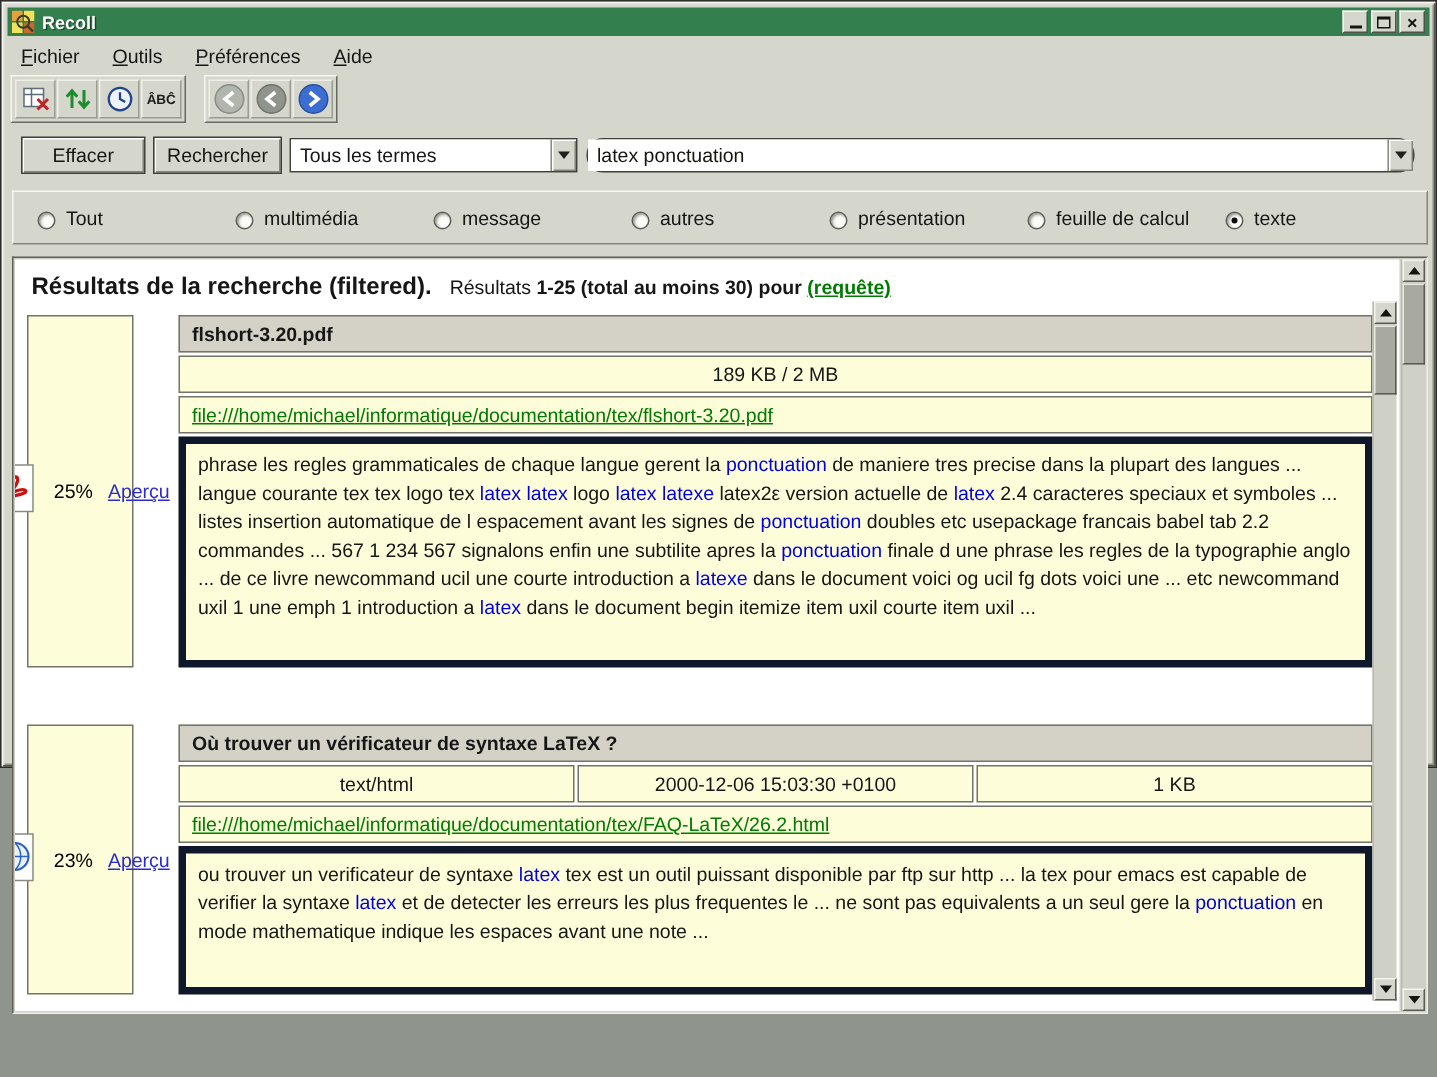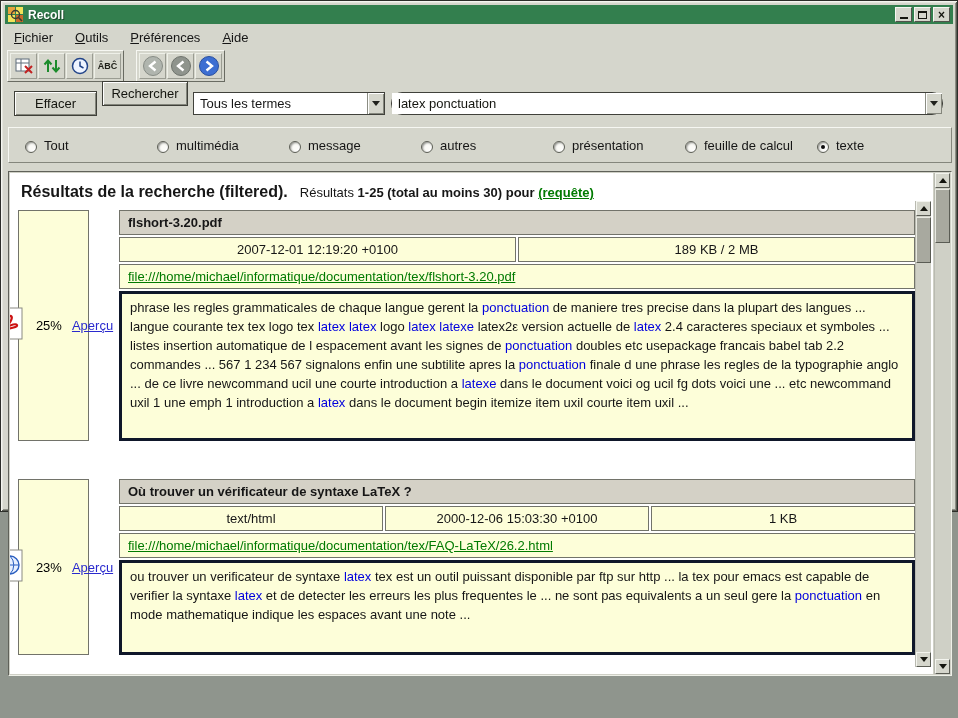--- a/index.html
+++ b/index.html
@@ -34,21 +34,21 @@
     border:1px solid; border-color:#f6f7f2 #696b62 #696b62 #f6f7f2; }
   .tool-btn { width:27px; height:26px; display:flex; align-items:center; justify-content:center;
     background:#d5d6cc; border:1px solid; border-color:#eef0e8 #9a9c92 #9a9c92 #eef0e8; cursor:pointer; }
   .abc-text { font-size:9px; font-weight:bold; letter-spacing:0; color:#20211a; }
 
   
   .btn { position:absolute; height:25px; background:#d5d6cc; border:1px solid #3f4039;
     box-shadow: inset 1px 1px 0 #ffffff, inset -1px -1px 0 #84867c;
     font:13px "Liberation Sans", sans-serif; color:#14150f; cursor:pointer; }
   .btn-effacer { left:13px; top:90px; width:83px; }
-  .btn-rechercher { left:101px; top:80px; width:86px; }
+  .btn-rechercher { left:101px; top:90px; width:86px; }
   .combo { position:absolute; display:flex; background:#fff; border:1px solid #40413b; height:23px; }
   .combo-mode { left:192px; top:91px; width:192px; }
   .combo-query { left:390px; top:91px; width:552px;border-radius:11px; }
   .combo-text { flex:1; display:flex; align-items:center; padding:0 6px; background:#fff; white-space:nowrap; overflow:hidden; }
   .query-input { flex:1; border:none; outline:none; padding:0 6px; background:#fff;
     font:13px "Liberation Sans", sans-serif; color:#14150f; }
   .combo-arrow { width:17px; background:#d5d6cc; border-left:1px solid #8b8d83;
     box-shadow: inset 1px 1px 0 #ffffff, inset -1px -1px 0 #84867c;
     display:flex; align-items:center; justify-content:center; cursor:pointer; }
   .arrow-down { width:0; height:0; border-left:4px solid transparent; border-right:4px solid transparent; border-top:5px solid #20211c; }
@@ -78,21 +78,21 @@
   .result-side { width:71px; min-width:71px; background:var(--resultBg,#fdfed9); border:1px solid #72736a;
     display:flex; flex-direction:row; align-items:center; justify-content:center; gap:10px; }
   .relevance { font-size:13px; color:#000; }
   .preview-link { color:var(--previewBlue,#2a2ace); text-decoration:underline; cursor:pointer; }
   .result-main { flex:1; display:flex; flex-direction:column; gap:2px;padding-left:28px; }
   .r-title { background:var(--headerBg,#d4d1c6); border:1px solid #72736a; font-weight:bold; padding:4px 8px; }
   .r-meta { display:flex; gap:2px; }
   .r-cell { flex:1; background:var(--resultBg,#fdfed9); border:1px solid #72736a; text-align:center; padding:4px 2px; }
   .r-url { background:var(--resultBg,#fdfed9); border:1px solid #72736a; padding:4px 8px; white-space:nowrap; overflow:hidden; }
   .r-url a { color:var(--linkGreen,#007a00); text-decoration:underline; cursor:pointer; }
-  .r-snippet { background:var(--resultBg,#fdfed9); border:3px solid #0f172a; padding:4px 8px 26px; line-height:19px; }
+  .r-snippet { background:var(--resultBg,#fdfed9); border:5px solid #0f172a; padding:4px 8px 26px; line-height:19px; }
   .r-snippet.short { padding-bottom:28px; }
   .term { color:var(--termBlue,#0000dd); }
 
   
   .vscroll { position:absolute; width:16px; background:#cfd0c6; border-left:1px solid #b9bab0; }
   .vscroll.outer { right:1px; top:1px; bottom:1px; }
   .vscroll.inner { right:20px; top:29px; bottom:8px; }
   .scroll-btn { position:absolute; left:0; width:15px; height:15px; background:#d5d6cc;
     border:1px solid; border-color:#f3f4ee #5a5c54 #5a5c54 #f3f4ee;
     display:flex; align-items:center; justify-content:center; cursor:pointer; }
@@ -252,21 +252,20 @@
               <rect x="4" y="1" width="24" height="31" fill="#ffffff" stroke="#8a8a82"></rect>
               <path d="M10 25 C12 15 15 8 17 9 C19 10 17 15 13 19 C10 22 21 15 23 18 C24 21 14 21 11 23 C9 24 9 26 10 25 Z" fill="none" stroke="#cc1111" stroke-width="2.2"></path>
             </svg>
           </span>
           <span class="relevance">25%</span>
           <a class="preview-link">Aperçu</a>
         </div>
         <div class="result-main">
           <div class="r-title">flshort-3.20.pdf</div>
           <div class="r-meta">
-            <div class="r-cell">2007-12-01 12:19:20 +0100</div>
             <div class="r-cell">189 KB / 2 MB</div>
           </div>
           <div class="r-url">
             <a>file:///home/michael/informatique/documentation/tex/flshort-3.20.pdf</a>
           </div>
           <div class="r-snippet"><span>phrase les regles grammaticales de chaque langue gerent la </span><span class="term">ponctuation</span><span> de maniere tres precise dans la plupart des langues ... langue courante tex tex logo tex </span><span class="term">latex latex</span><span> logo </span><span class="term">latex latexe</span><span> latex2ε version actuelle de </span><span class="term">latex</span><span> 2.4 caracteres speciaux et symboles ... listes insertion automatique de l espacement avant les signes de </span><span class="term">ponctuation</span><span> doubles etc usepackage francais babel tab 2.2 commandes ... 567 1 234 567 signalons enfin une subtilite apres la </span><span class="term">ponctuation</span><span> finale d une phrase les regles de la typographie anglo ... de ce livre newcommand ucil une courte introduction a </span><span class="term">latexe</span><span> dans le document voici og ucil fg dots voici une ... etc newcommand uxil 1 une emph 1 introduction a </span><span class="term">latex</span><span> dans le document begin itemize item uxil courte item uxil ...</span></div>
         </div>
       </div>
 
       <div class="result">

